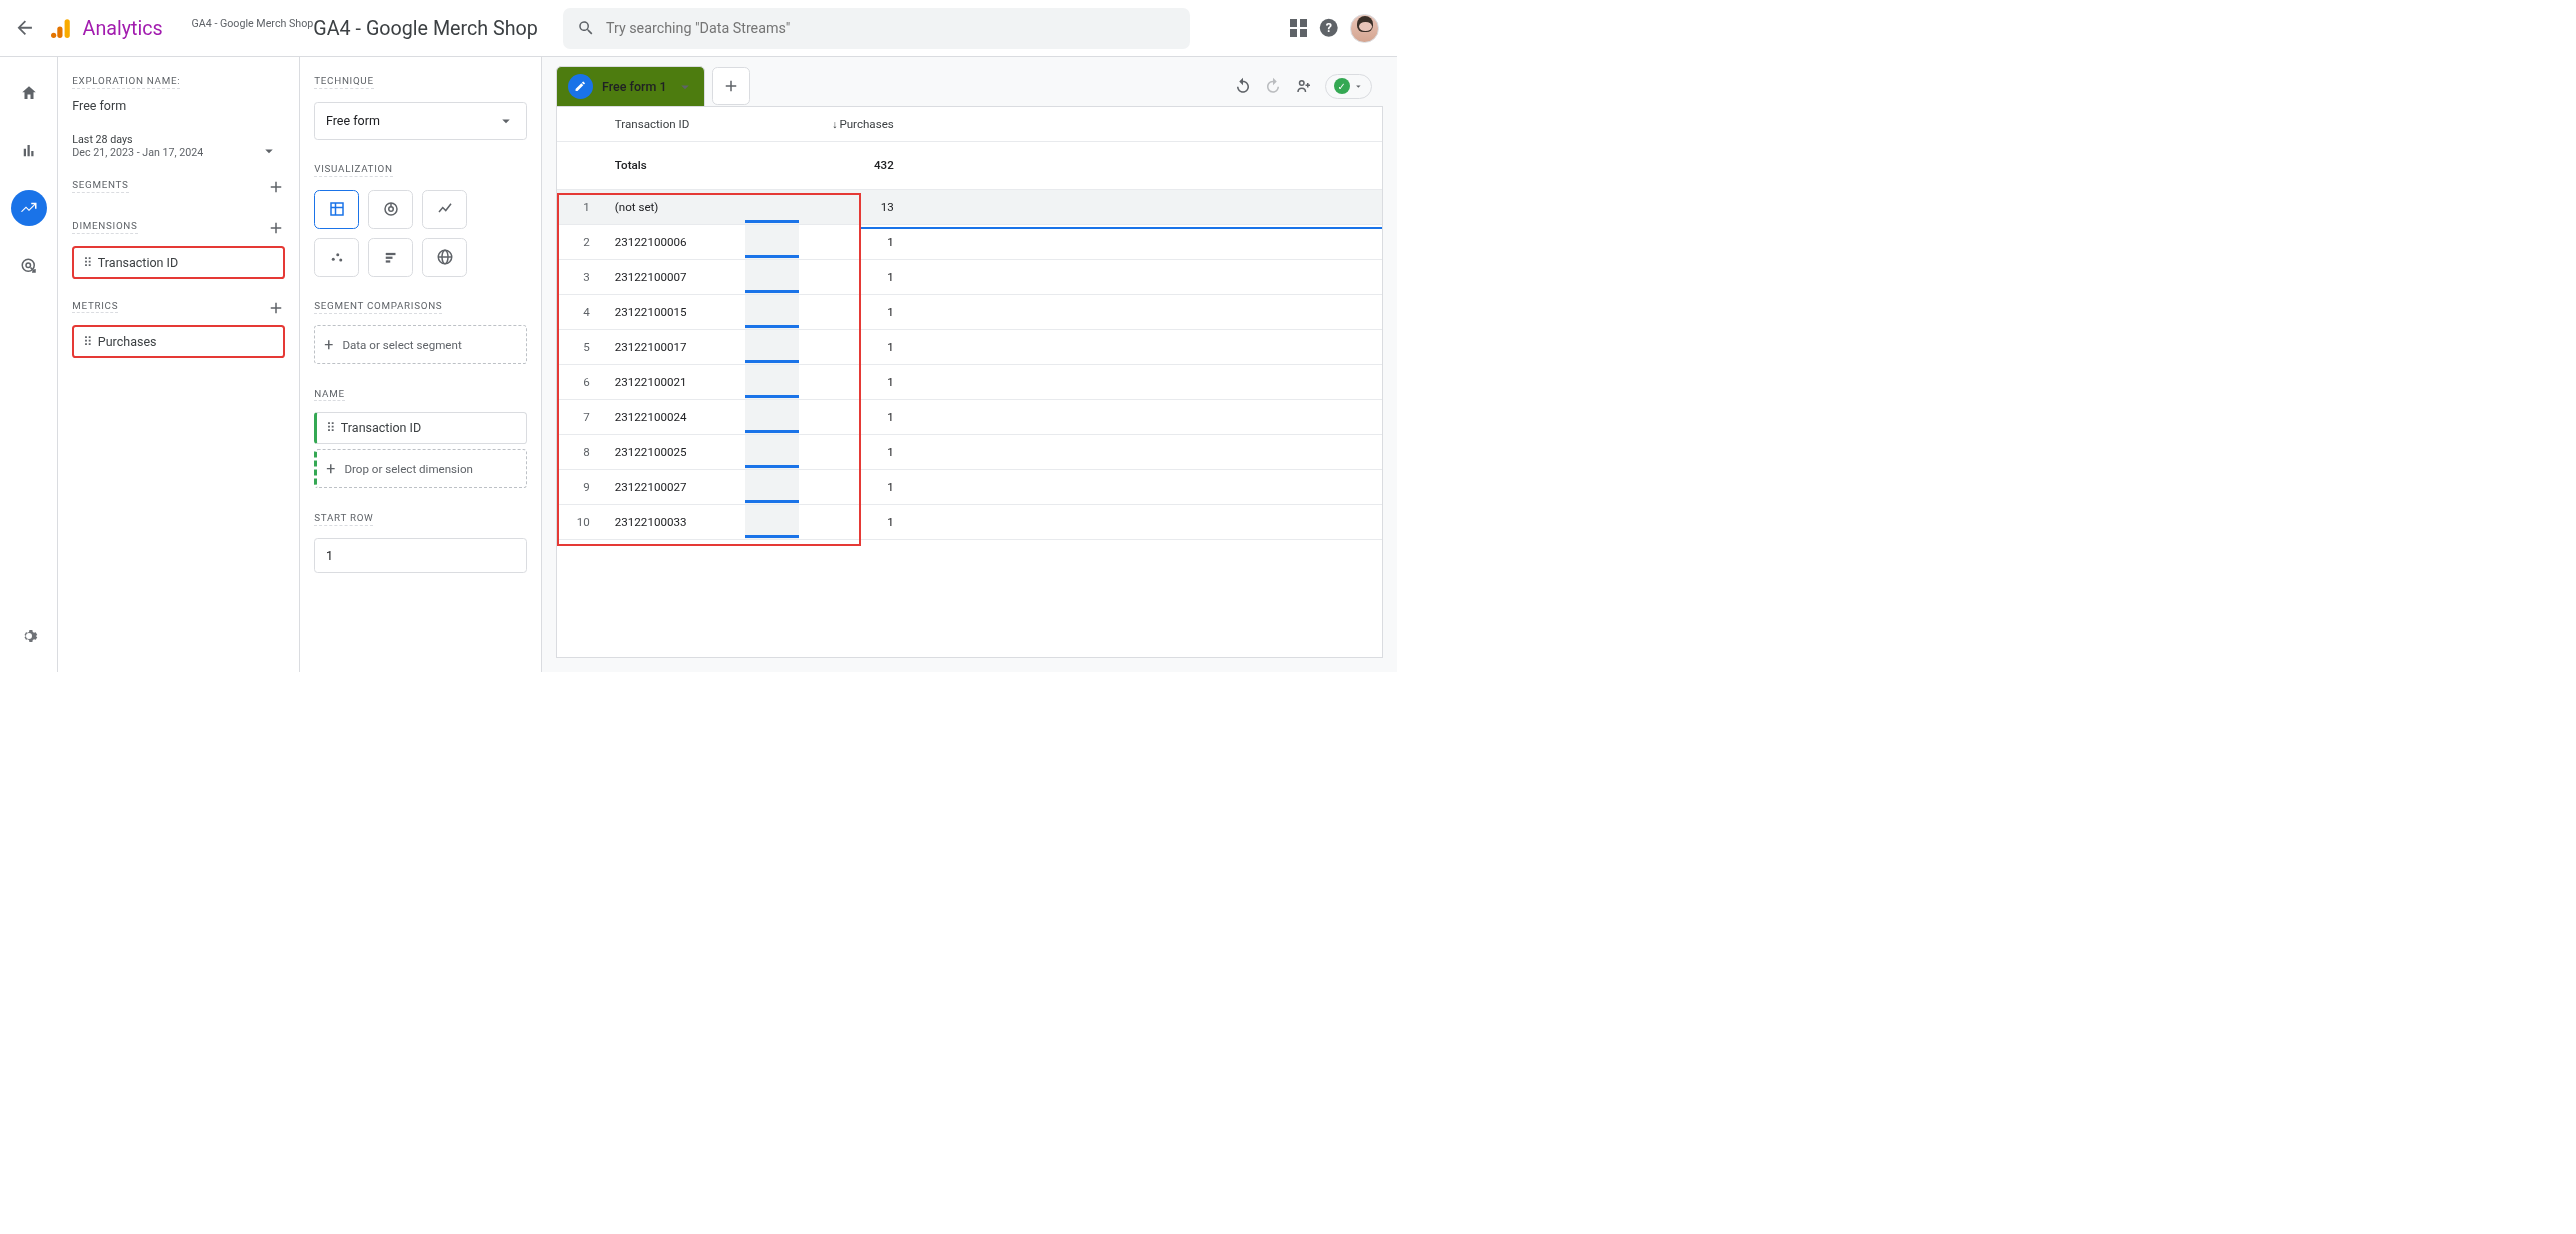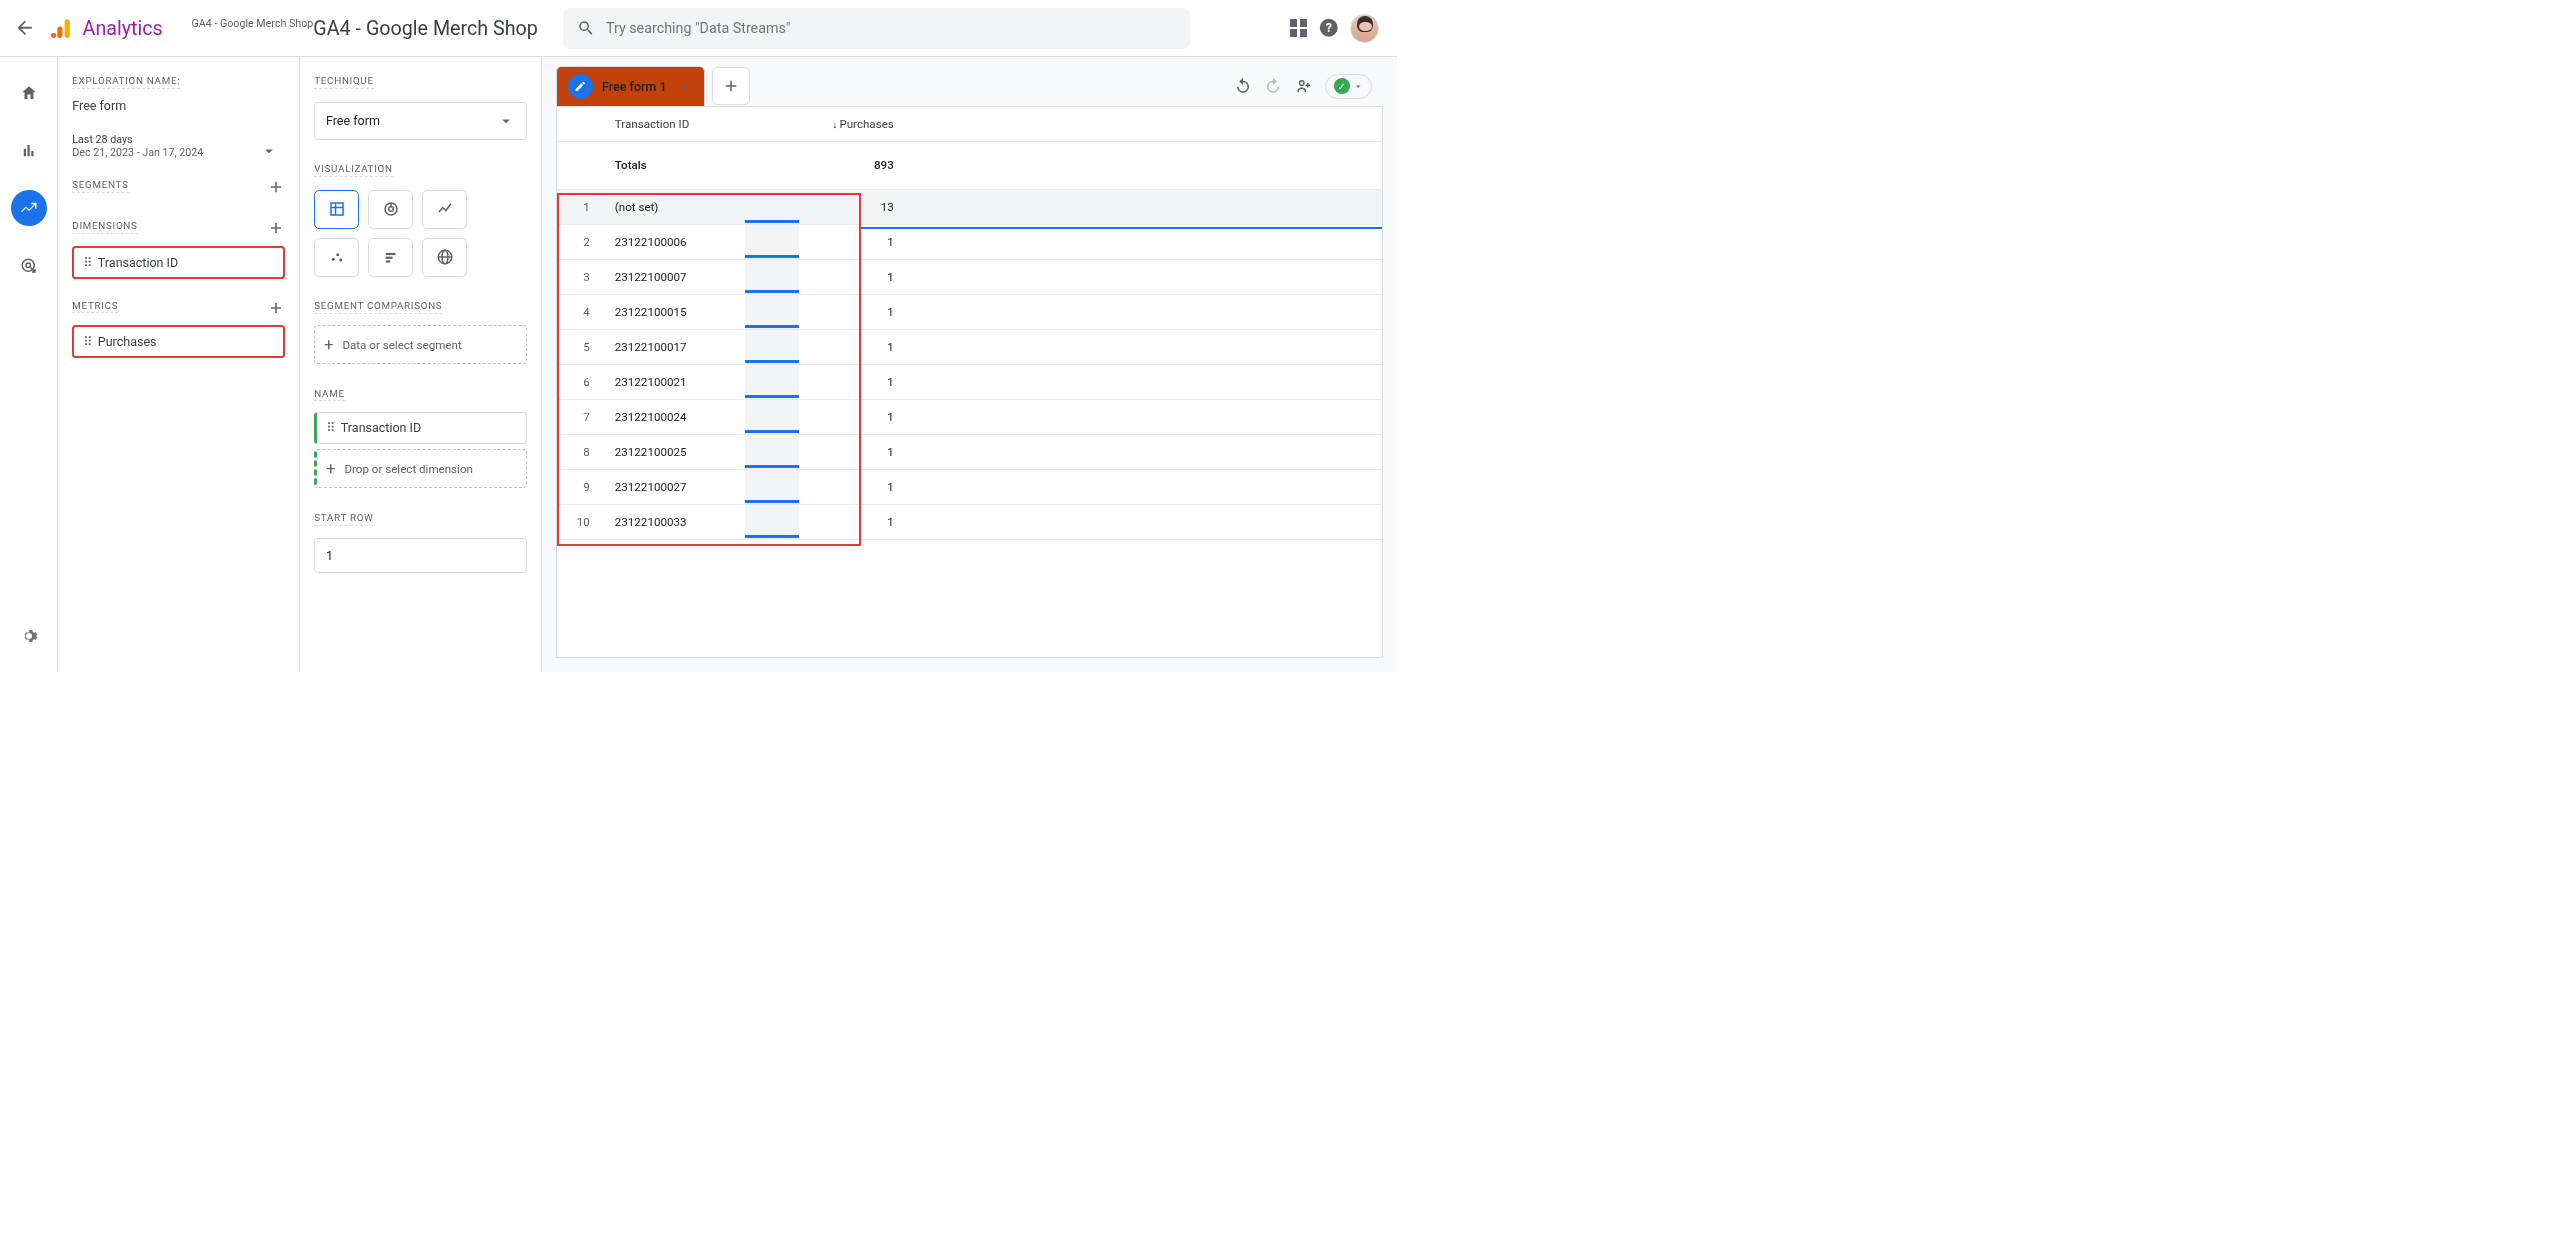--- a/index.html
+++ b/index.html
@@ -57,21 +57,21 @@
 .dropzone.row-dz { border-left: 3.6px dashed #34a853; }
 
 .tech-select { border: 0.9px solid #dadce0; border-radius: 3.6px; padding: 9px 10.7px; font-size: 12.5px; display: flex; align-items: center; justify-content: space-between; cursor: pointer; }
 .viz-grid { display: grid; grid-template-columns: repeat(3, 45px); gap: 9px; margin-top: 7.2px; }
 .viz-btn { width: 45px; height: 39px; border: 0.9px solid #dadce0; border-radius: 5.4px; display: flex; align-items: center; justify-content: center; cursor: pointer; color: #5f6368; }
 .viz-btn.active { border-color: #1a73e8; color: #1a73e8; }
 
 
 .canvas { flex: 1; border-left: 0.9px solid #dadce0; background: #f8f9fa; display: flex; flex-direction: column; }
 .canvas-tabs { display: flex; align-items: center; padding: 9px 14.3px 0; gap: 7.2px; }
-.tab-pill { background: #c2410c; border: 0.9px solid #dadce0; border-radius: 5.4px 5.4px 0 0; display: flex; align-items: center; padding: 7.2px 10.7px; gap: 9px; border-bottom: none; }
+.tab-pill { background: #4d7c0f; border: 0.9px solid #dadce0; border-radius: 5.4px 5.4px 0 0; display: flex; align-items: center; padding: 7.2px 10.7px; gap: 9px; border-bottom: none; }
 .tab-edit { width: 25px; height: 25px; background: #1a73e8; border-radius: 50%; display: flex; align-items: center; justify-content: center; color: #fff; }
 .tab-name { font-weight: 500; font-size: 12.5px; }
 .tab-add { width: 38px; height: 38px; border: 0.9px solid #dadce0; border-radius: 5.4px; display: flex; align-items: center; justify-content: center; background: #fff; cursor: pointer; }
 .canvas-actions { margin-left: auto; display: flex; align-items: center; gap: 12.5px; color: #5f6368; padding-right: 10.7px; }
 .status-pill { border: 0.9px solid #dadce0; border-radius: 14.3px; padding: 3.6px 7.2px; display: flex; align-items: center; gap: 3.6px; }
 .status-check { width: 16px; height: 16px; border-radius: 50%; background: #34a853; display: flex; align-items: center; justify-content: center; color: #fff; font-size: 9.8px; }
 .canvas-table-wrap { background: #fff; border: 0.9px solid #dadce0; margin: 0 14.3px 14.3px; flex: 1; overflow: hidden; position: relative; }
 
 table.data { border-collapse: collapse; width: 100%; font-size: 11.6px; }
 table.data th, table.data td { padding: 0 12.5px; height: 34px; text-align: right; border-bottom: 0.9px solid #e8eaed; }
@@ -346,21 +346,21 @@
               <th class="col-bar"></th>
               <th class="col-met"><span class="sort-arrow">↓</span><span>Purchases</span></th>
               <th></th>
             </tr>
           </thead>
           <tbody id="table-body">
             <tr class="totals">
               <td class="col-idx"></td>
               <td class="col-dim" style="text-align:center">Totals</td>
               <td class="col-bar"></td>
-              <td class="col-met">893</td>
+              <td class="col-met">432</td>
               <td></td>
             </tr>
           <tr class="sel">
     <td class="col-idx">1</td>
     <td class="col-dim">(not set)</td>
     <td class="col-bar">
                   <div class="bar-cell">
                     <div class="fill"></div>
                   </div>
                 </td>

